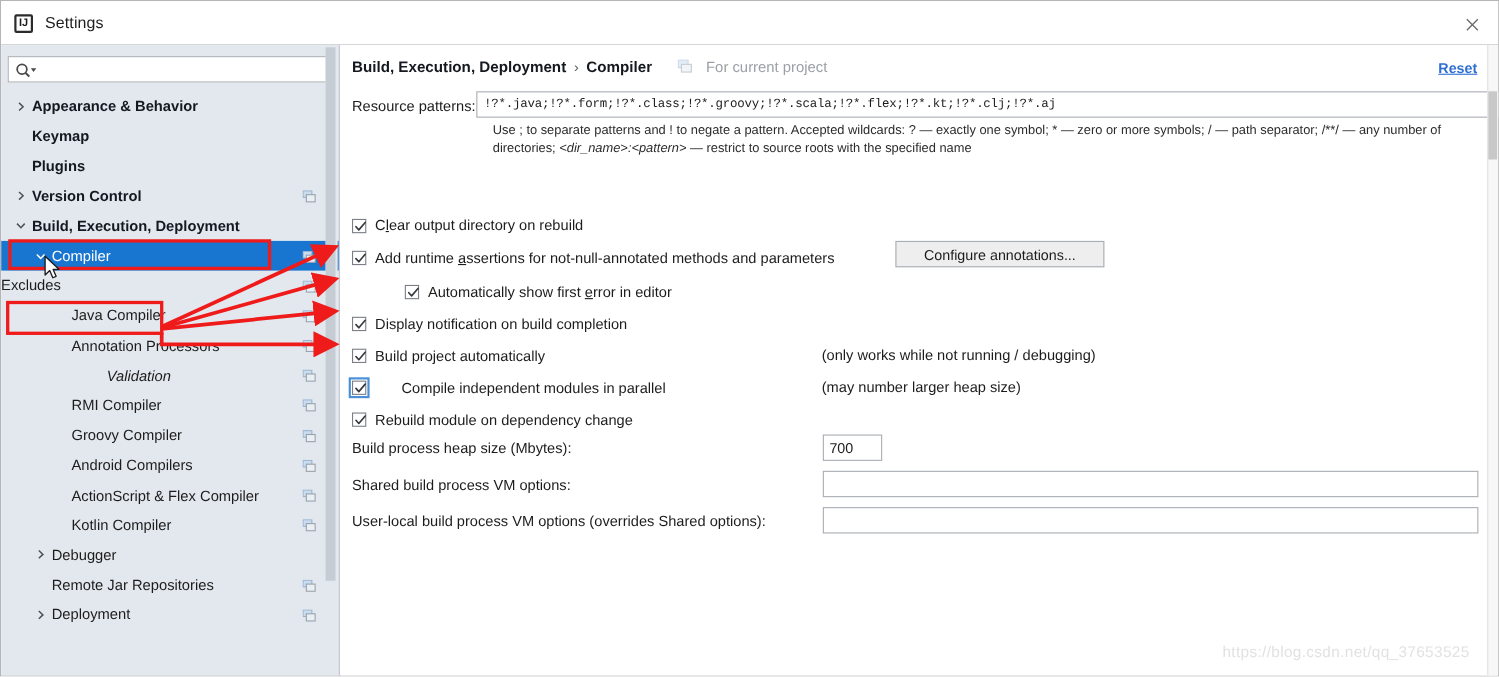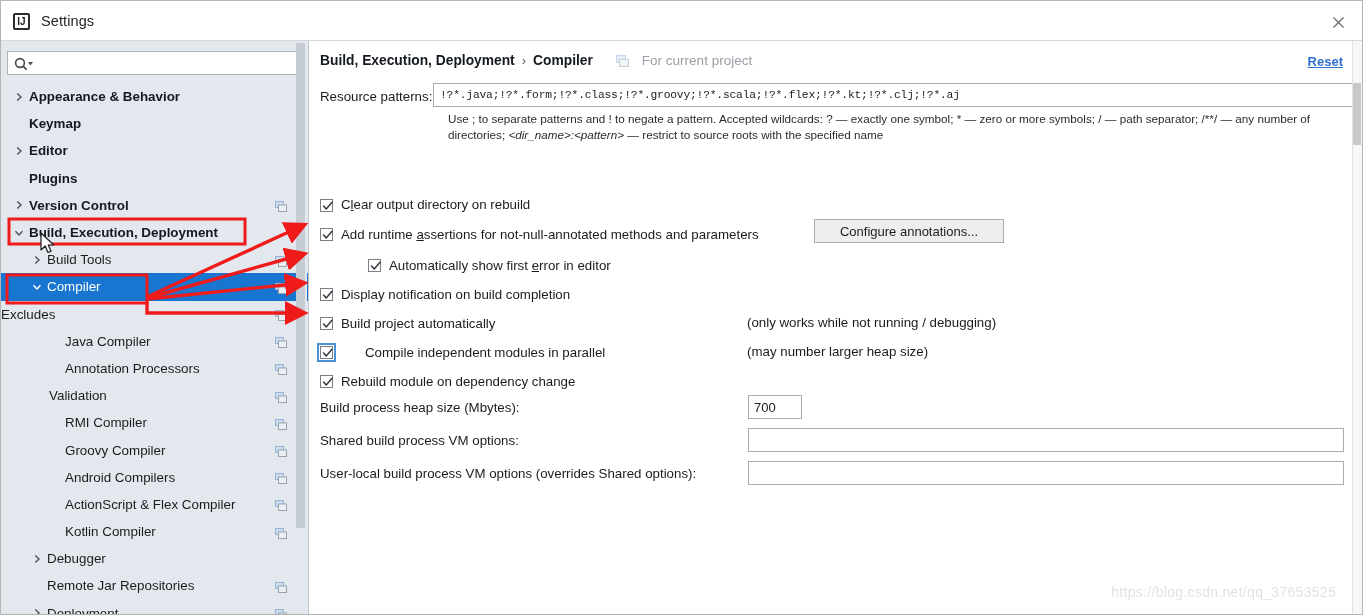--- a/index.html
+++ b/index.html
@@ -298,28 +298,20 @@
             <svg width="10" height="10" viewBox="0 0 10 10">
               <path d="M3.3 1.5 L7 5 L3.3 8.5" fill="none" stroke="currentColor" stroke-width="1.4"></path>
             </svg>
           </span>
           <span class="label" style="margin-left: 28px;">Appearance &amp; Behavior</span>
         </div>
         <div class="tree-row bold">
           <span class="label" style="margin-left: 28px;">Keymap</span>
         </div>
         <div class="tree-row bold">
-          <span class="arrow" style="left: 12px;">
-            <svg width="10" height="10" viewBox="0 0 10 10">
-              <path d="M3.3 1.5 L7 5 L3.3 8.5" fill="none" stroke="currentColor" stroke-width="1.4"></path>
-            </svg>
-          </span>
-          <span class="label" style="margin-left: 28px;">Editor</span>
-        </div>
-        <div class="tree-row bold">
           <span class="label" style="margin-left: 28px;">Plugins</span>
         </div>
         <div class="tree-row bold">
           <span class="arrow" style="left: 12px;">
             <svg width="10" height="10" viewBox="0 0 10 10">
               <path d="M3.3 1.5 L7 5 L3.3 8.5" fill="none" stroke="currentColor" stroke-width="1.4"></path>
             </svg>
           </span>
           <span class="label" style="margin-left: 28px;">Version Control</span>
           <span class="cfg-icon"><svg width="13" height="12" viewBox="0 0 13 12">
@@ -328,32 +320,20 @@
             </svg></span>
         </div>
         <div class="tree-row bold">
           <span class="arrow" style="left: 12px;">
             <svg width="10" height="10" viewBox="0 0 10 10">
               <path d="M1.5 3.3 L5 7 L8.5 3.3" fill="none" stroke="currentColor" stroke-width="1.4"></path>
             </svg>
           </span>
           <span class="label" style="margin-left: 28px;">Build, Execution, Deployment</span>
         </div>
-        <div class="tree-row">
-          <span class="arrow" style="left: 30px;">
-            <svg width="10" height="10" viewBox="0 0 10 10">
-              <path d="M3.3 1.5 L7 5 L3.3 8.5" fill="none" stroke="currentColor" stroke-width="1.4"></path>
-            </svg>
-          </span>
-          <span class="label" style="margin-left: 46px;">Build Tools</span>
-          <span class="cfg-icon"><svg width="13" height="12" viewBox="0 0 13 12">
-              <rect x="0.5" y="0.5" width="8" height="6" fill="#c9dcf0" stroke="#9ab4cf" stroke-width="1"></rect>
-              <rect x="3.5" y="4" width="8" height="6.5" fill="#eaeff4" stroke="#9aa3ac" stroke-width="1"></rect>
-            </svg></span>
-        </div>
         <div class="tree-row selected">
           <span class="arrow" style="left: 30px;">
             <svg width="10" height="10" viewBox="0 0 10 10">
               <path d="M1.5 3.3 L5 7 L8.5 3.3" fill="none" stroke="currentColor" stroke-width="1.4"></path>
             </svg>
           </span>
           <span class="label" style="margin-left: 46px;">Compiler</span>
           <span class="cfg-icon"><svg width="13" height="12" viewBox="0 0 13 12">
               <rect x="0.5" y="0.5" width="8" height="6" fill="#c9dcf0" stroke="#9ab4cf" stroke-width="1"></rect>
               <rect x="3.5" y="4" width="8" height="6.5" fill="#eaeff4" stroke="#9aa3ac" stroke-width="1"></rect>
@@ -374,21 +354,21 @@
             </svg></span>
         </div>
         <div class="tree-row">
           <span class="label" style="margin-left: 64px;">Annotation Processors</span>
           <span class="cfg-icon"><svg width="13" height="12" viewBox="0 0 13 12">
               <rect x="0.5" y="0.5" width="8" height="6" fill="#c9dcf0" stroke="#9ab4cf" stroke-width="1"></rect>
               <rect x="3.5" y="4" width="8" height="6.5" fill="#eaeff4" stroke="#9aa3ac" stroke-width="1"></rect>
             </svg></span>
         </div>
         <div class="tree-row">
-          <span class="label" style="margin-left: 48px;">Validation</span>
+          <span class="label" style="margin-left: 96px; font-style: italic;">Validation</span>
           <span class="cfg-icon"><svg width="13" height="12" viewBox="0 0 13 12">
               <rect x="0.5" y="0.5" width="8" height="6" fill="#c9dcf0" stroke="#9ab4cf" stroke-width="1"></rect>
               <rect x="3.5" y="4" width="8" height="6.5" fill="#eaeff4" stroke="#9aa3ac" stroke-width="1"></rect>
             </svg></span>
         </div>
         <div class="tree-row">
           <span class="label" style="margin-left: 64px;">RMI Compiler</span>
           <span class="cfg-icon"><svg width="13" height="12" viewBox="0 0 13 12">
               <rect x="0.5" y="0.5" width="8" height="6" fill="#c9dcf0" stroke="#9ab4cf" stroke-width="1"></rect>
               <rect x="3.5" y="4" width="8" height="6.5" fill="#eaeff4" stroke="#9aa3ac" stroke-width="1"></rect>

